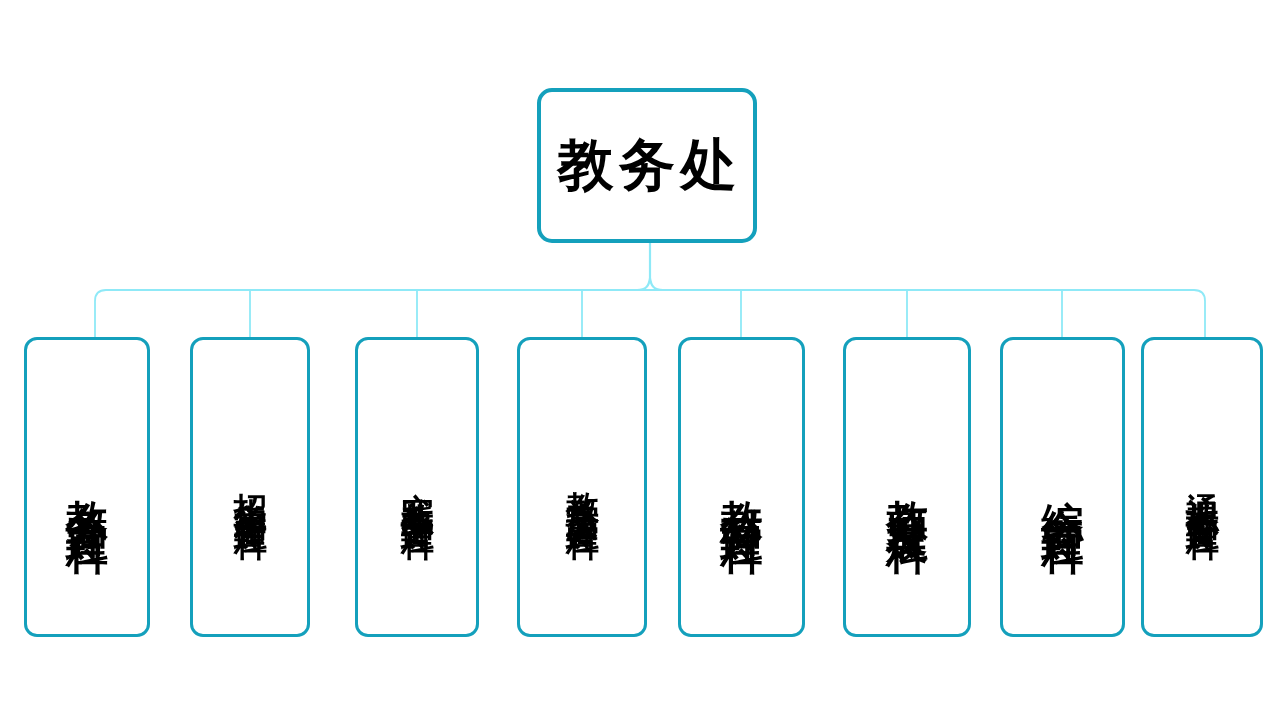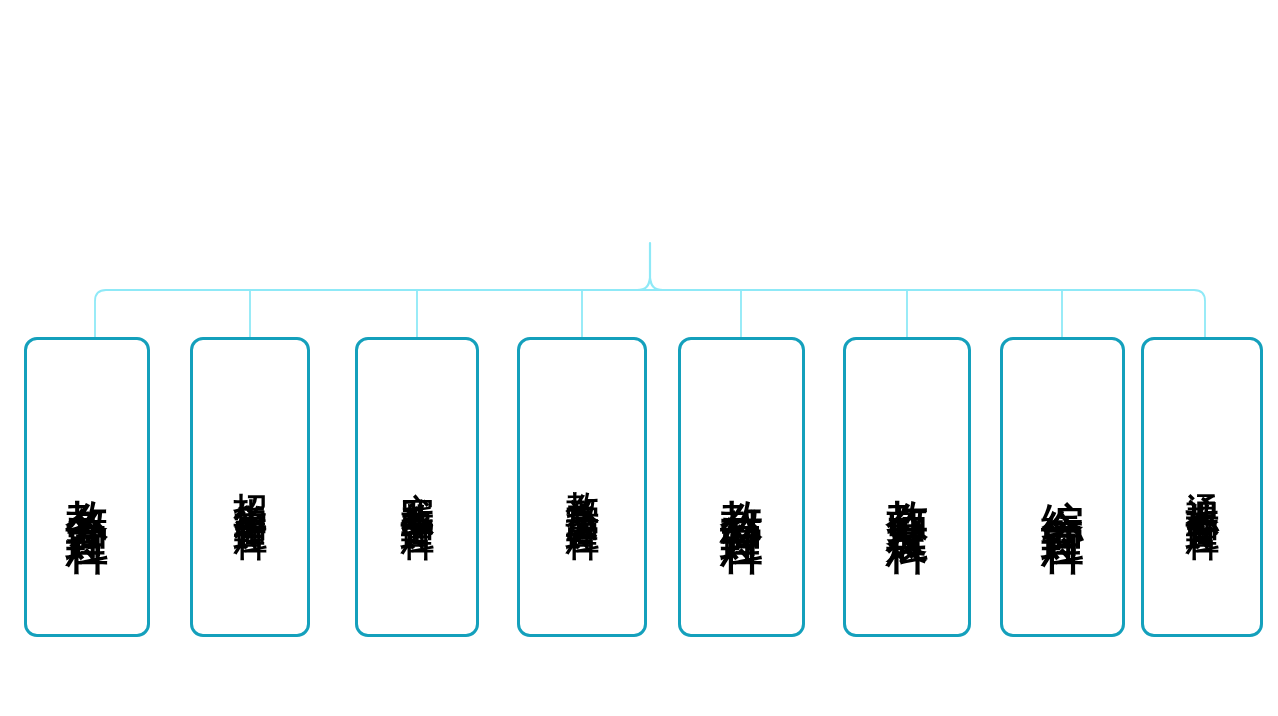--- a/index.html
+++ b/index.html
@@ -82,20 +82,23 @@
 
   <svg class="connectors" viewBox="0 0 1278 716" xmlns="http://www.w3.org/2000/svg">
 
     <path d="M650 243 L650 278 M650 278 C649 286 646 290 637 290 M650 278 C651 286 654 290 663 290" fill="none" stroke-width="2.2" stroke-linecap="round" stroke="#8FE9F7"></path>
 
     <path d="M95 337 L95 301 Q95 290 106 290 L1194 290 Q1205 290 1205 301 L1205 337" fill="none" stroke-width="1.8" stroke-linecap="round" stroke="#8FE9F7"></path>
 
     <path d="M250 290 L250 337 M417 290 L417 337 M582 290 L582 337 M741 290 L741 337 M907 290 L907 337 M1062 290 L1062 337" fill="none" stroke-width="1.8" stroke-linecap="round" stroke="#8FE9F7"></path>
   </svg>
 
+  <div class="root-box">
+    <span class="root-label">教务处</span>
+  </div>
 
   <div class="dept-box b1">
     <span class="vtext">教务管理科</span>
   </div>
   <div class="dept-box b2">
     <span class="vtext sm">招生学籍管理科</span>
   </div>
   <div class="dept-box b3">
     <span class="vtext sm">实践教学管理科</span>
   </div>

